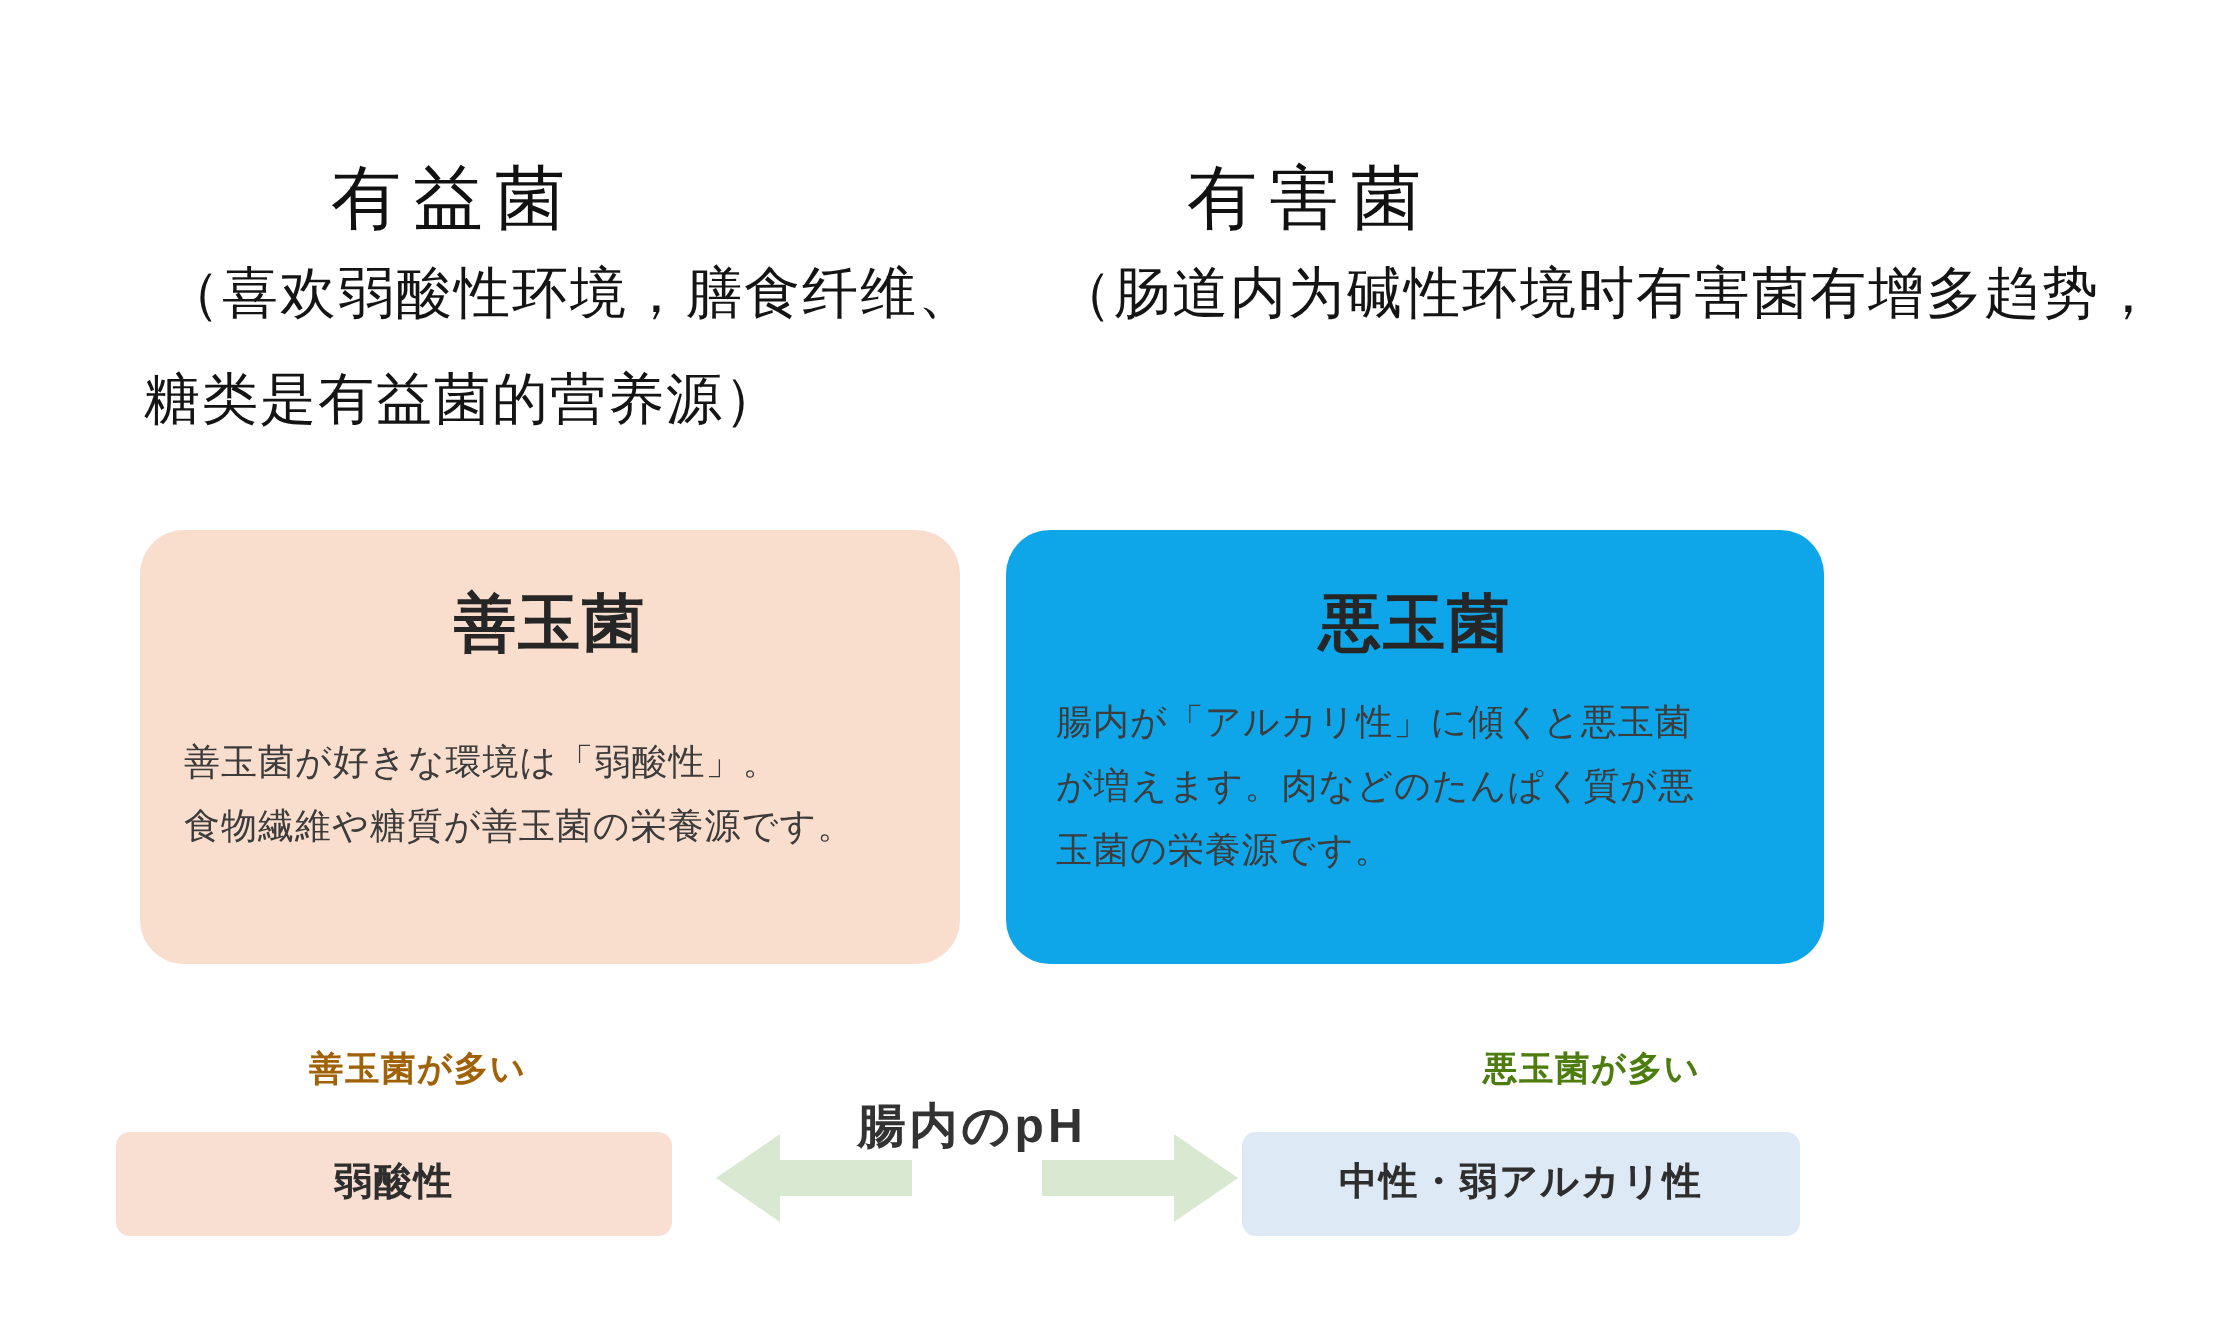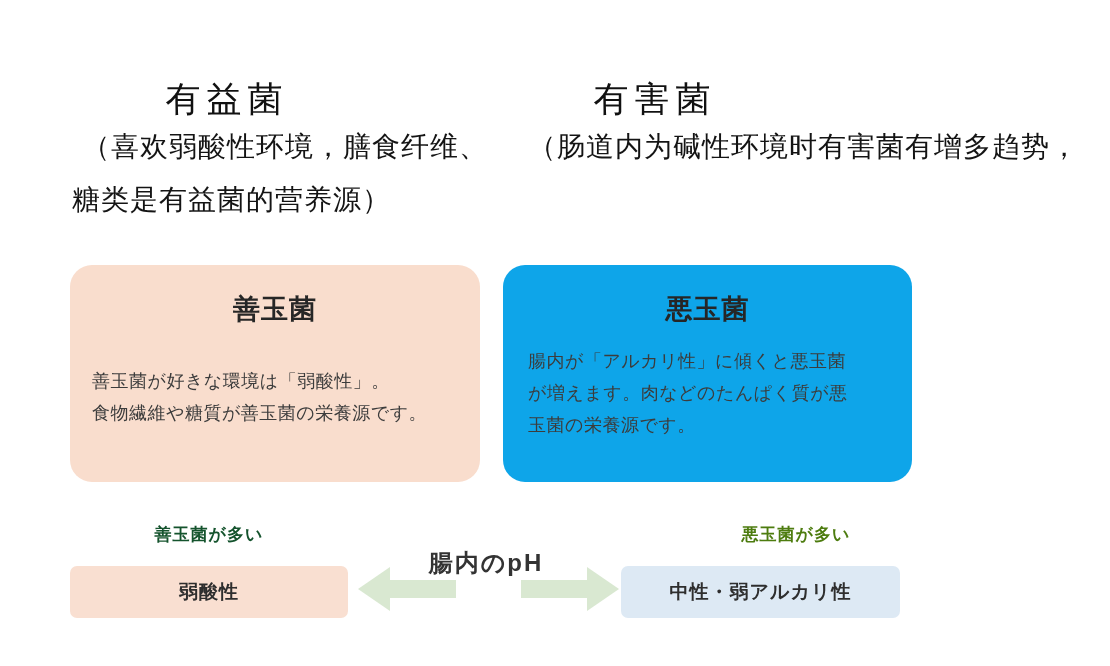--- a/index.html
+++ b/index.html
@@ -46,21 +46,21 @@
     border-radius:22px;
     box-sizing:border-box;
   }
   #card-good{left:70px;width:410px;background:#f9ddcd;}
   #card-bad{left:503px;width:409px;background:#0ea5e9;}
   .card-title{
     position:absolute;
     left:0;right:0;
     top:26px;
     text-align:center;
-    font-size:27px;
+    font-size:31px;
     font-weight:bold;
     color:#262626;
     letter-spacing:1px;
   }
   .card-body{
     position:absolute;
     font-size:18px;
     line-height:32px;
     color:#3c3c3c;
     white-space:pre-line;
@@ -72,21 +72,21 @@
   
   .side-label{
     position:absolute;
     top:523px;
     transform:translateX(-50%);
     font-size:17px;
     font-weight:bold;
     letter-spacing:1px;
     white-space:nowrap;
   }
-  #label-good{left:209px;color:#14532d;}
+  #label-good{left:209px;color:#a16207;}
   #label-bad{left:796px;color:#4d7c0f;}
   #ph-label{
     position:absolute;
     left:486px;top:547px;
     transform:translateX(-50%);
     font-size:24px;
     font-weight:bold;
     letter-spacing:2px;
     color:#333333;
     white-space:nowrap;
@@ -96,21 +96,21 @@
     top:566px;
     height:52px;
     line-height:52px;
     border-radius:7px;
     text-align:center;
     font-size:19px;
     font-weight:bold;
     color:#2e2e2e;
     letter-spacing:1px;
   }
-  #bar-good{left:70px;width:278px;background:#f9dfd1;}
+  #bar-good{left:58px;width:278px;background:#f9dfd1;}
   #bar-bad{left:621px;width:279px;background:#dde9f4;}
   .arrow{
     position:absolute;
     top:567px;
     width:98px;height:44px;
   }
   #arrow-left{left:358px;}
   #arrow-right{left:521px;}
 </style>
 </head>

